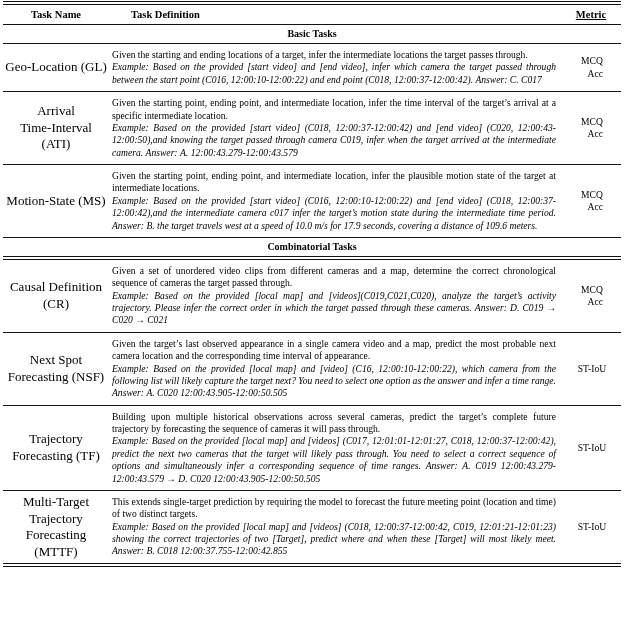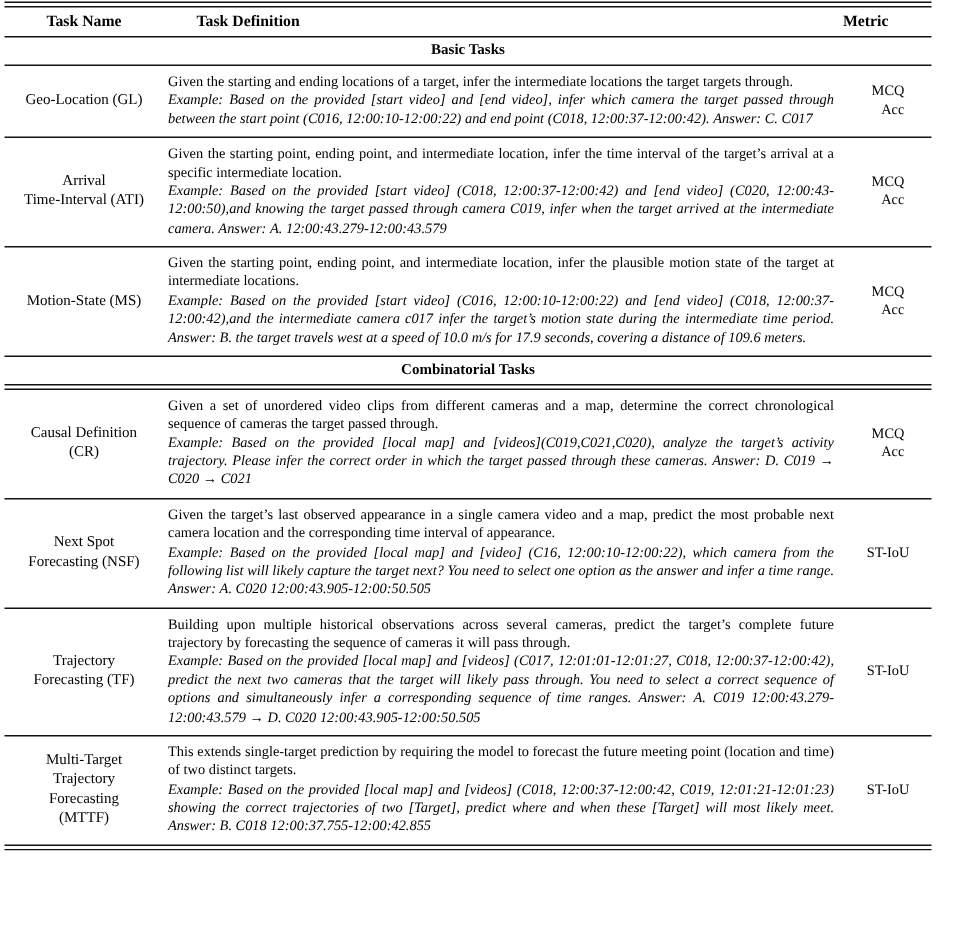--- a/index.html
+++ b/index.html
@@ -22,37 +22,37 @@
   .sgl-rule-bottom { border-bottom: 1px solid #111; }
 
   .thead {
     display: flex;
     align-items: center;
     padding: 4px 0 4px 0;
   }
   .th { font-weight: bold; font-size: 10.5px; }
   .th-name   { width: 106px; text-align: center; }
   .th-def    { flex: 1; text-align: left; padding-left: 3px; margin-left: 19px; }
-  .th-metric { width: 58px; text-align: left; padding-right: 1px; }
+  .th-metric { width: 58px; text-align: center; padding-right: 1px; text-decoration: underline; }
 
   .section-row {
     text-align: center;
     font-weight: bold;
     font-size: 10px;
     padding: 3px 0 4px 0;
   }
 
   .trow { display: flex; align-items: stretch; }
   .cell-name {
     width: 106px;
     display: flex;
     align-items: center;
     justify-content: center;
     text-align: center;
-    font-size: 10px;
+    font-size: 13px;
     line-height: 1.28;
     white-space: pre-line;
     padding: 3px 2px;
     box-sizing: border-box;
   }
   .cell-def {
     flex: 1;
     box-sizing: border-box;
     padding: 5px 7px 5px 3px;
     font-size: 9.6px;
@@ -85,21 +85,21 @@
     <div class="th th-name">Task Name</div>
     <div class="th th-def">Task Definition</div>
     <div class="th th-metric">Metric</div>
   </div>
 
   <div class="section-row sgl-rule-bottom">Basic Tasks</div>
 
   <div class="trow sgl-rule-bottom">
     <div class="cell-name">Geo-Location (GL)</div>
     <div class="cell-def">
-      <span class="def-text">Given the starting and ending locations of a target, infer the intermediate locations the target targets through.</span><br>
+      <span class="def-text">Given the starting and ending locations of a target, infer the intermediate locations the target passes through.</span><br>
       <span class="ex-label">Example:</span>
       <span class="ex-text">Based on the provided [start video] and [end video], infer which camera the target passed through between the start point (C016, 12:00:10-12:00:22) and end point (C018, 12:00:37-12:00:42).</span>
       <span class="ans-label">Answer:</span>
       <span class="ans-text">C. C017</span>
     </div>
     <div class="cell-metric">MCQ
 Acc</div>
   </div>
 
   <div class="trow sgl-rule-bottom">

